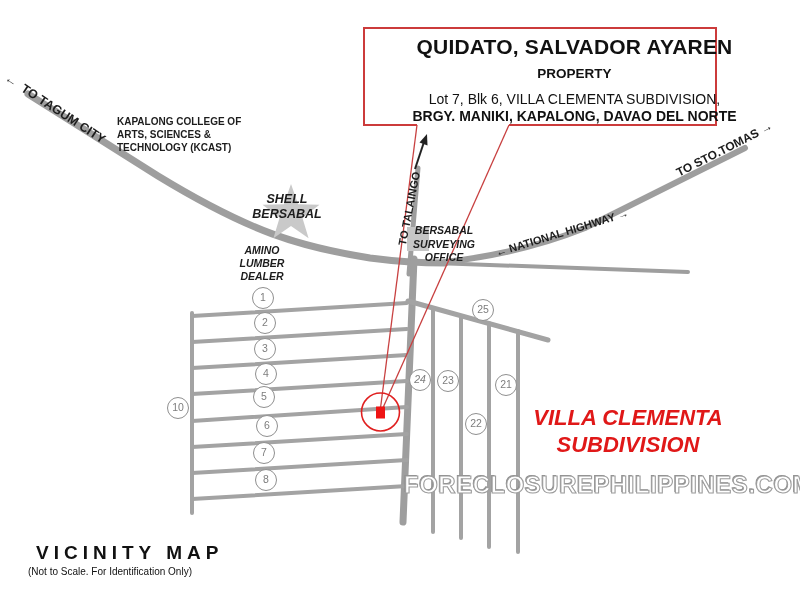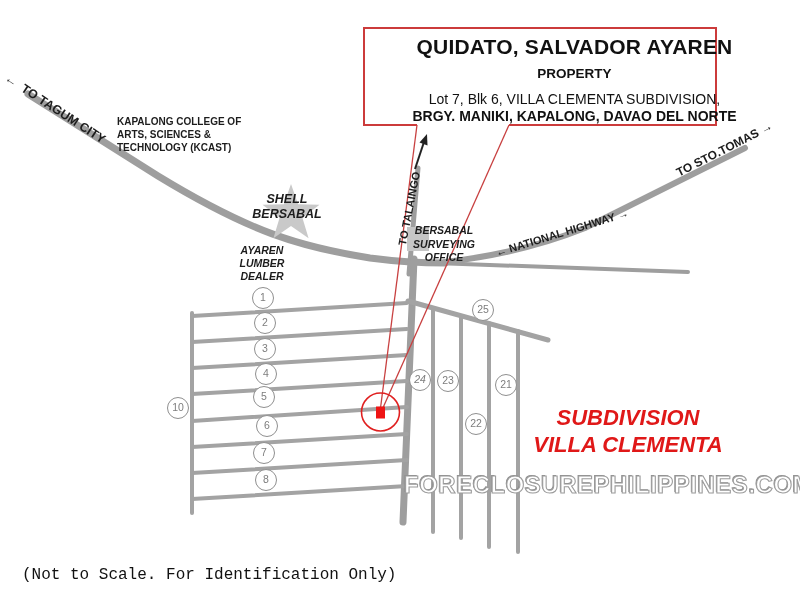--- a/index.html
+++ b/index.html
@@ -13,21 +13,21 @@
        background:#fff;color:#7d7d7d;font-size:10.5px;line-height:19px;text-align:center;}
   .callout-text{position:absolute;left:363px;top:27px;width:423px;text-align:center;color:#111;}
   .callout-text .t1{font-size:21px;font-weight:bold;margin-top:8px;letter-spacing:0.2px;}
   .callout-text .t2{font-size:13.5px;font-weight:bold;margin-top:7px;}
   .callout-text .t3{font-size:14px;font-weight:normal;margin-top:10px;}
   .callout-text .t4{font-size:14px;font-weight:bold;margin-top:1px;}
   .red2{color:#e01818;font-weight:bold;font-size:22px;line-height:27px;}
   .watermark{position:absolute;left:404px;top:471px;font-size:24px;font-weight:bold;letter-spacing:0.5px;
              color:#ffffff;-webkit-text-stroke:1.1px #9d9d9d;text-shadow:-1px -1px 0 #8c8c8c;}
   .vtitle{position:absolute;left:36px;top:542px;font-size:19px;font-weight:bold;letter-spacing:5px;color:#111;}
-  .vsub{position:absolute;left:22px;top:566px;font-size:16px;font-weight:normal;color:#111;font-family:Liberation Mono, monospace;}
+  .vsub{position:absolute;left:28px;top:566px;font-size:10px;font-weight:normal;color:#111;}
 </style>
 </head>
 <body>
 
 <div id="map">
 
   <svg id="linework" width="800" height="600" viewBox="0 0 800 600">
 
     <path d="M28,94 L158,176 C250,232 300,247 370,258 C400,262 420,263 445,263" fill="none" stroke="#9e9e9e" stroke-width="7" stroke-linecap="round" stroke-linejoin="round"></path>
     <path d="M435,263 L688,272" fill="none" stroke="#9e9e9e" stroke-width="4" stroke-linecap="round"></path>
@@ -89,34 +89,34 @@
     <div>ARTS, SCIENCES &amp;</div>
     <div>TECHNOLOGY (KCAST)</div>
   </div>
 
   <div class="lbl ctr" style="left:249px;top:192px;width:76px;font-size:12.5px;line-height:14.5px;">
     <div>SHELL</div>
     <div>BERSABAL</div>
   </div>
 
   <div class="lbl ctr" style="left:222px;top:244px;width:80px;font-size:10.5px;line-height:13px;">
-    <div>AYAREN</div>
+    <div>AMINO</div>
     <div>LUMBER</div>
     <div>DEALER</div>
   </div>
 
   <div class="lbl ctr" style="left:404px;top:224px;width:80px;font-size:10.5px;line-height:13.5px;">
     <div>BERSABAL</div>
     <div>SURVEYING</div>
     <div>OFFICE</div>
   </div>
 
   <div class="lbl ctr red2" style="left:527px;top:404px;width:202px;">
+    <div>VILLA CLEMENTA</div>
     <div>SUBDIVISION</div>
-    <div>VILLA CLEMENTA</div>
   </div>
 
   <div class="callout-text">
     <div class="t1">QUIDATO, SALVADOR AYAREN</div>
     <div class="t2">PROPERTY</div>
     <div class="t3">Lot 7, Blk 6, VILLA CLEMENTA SUBDIVISION,</div>
     <div class="t4">BRGY. MANIKI, KAPALONG, DAVAO DEL NORTE</div>
   </div>
 
   <div class="blk" style="left:252px;top:287px;">1</div>
@@ -129,15 +129,16 @@
   <div class="blk" style="left:255px;top:469px;">8</div>
   <div class="blk" style="left:167px;top:397px;">10</div>
   <div class="blk" style="left:472px;top:299px;">25</div>
   <div class="blk" style="left:409px;top:369px;font-style:italic;">24</div>
   <div class="blk" style="left:437px;top:370px;">23</div>
   <div class="blk" style="left:465px;top:372px;margin-top:41px;">22</div>
   <div class="blk" style="left:495px;top:374px;">21</div>
 
   <div class="watermark">FORECLOSUREPHILIPPINES.COM</div>
 
+  <div class="vtitle">VICINITY MAP</div>
   <div class="vsub">(Not to Scale. For Identification Only)</div>
 
 </div>
 
 </body></html>

